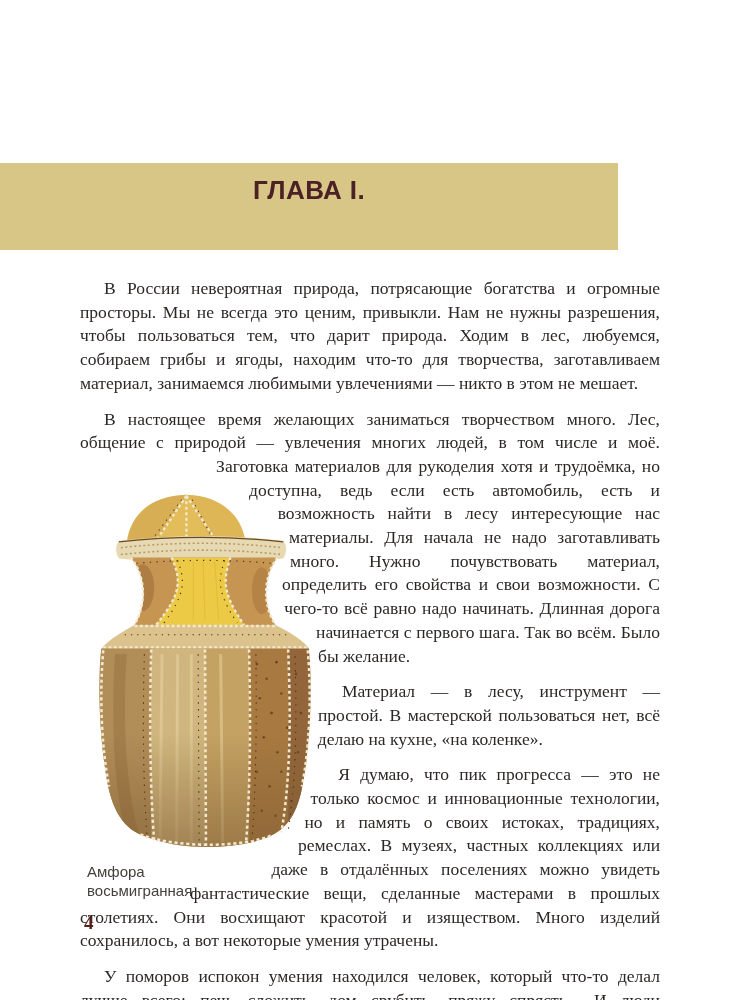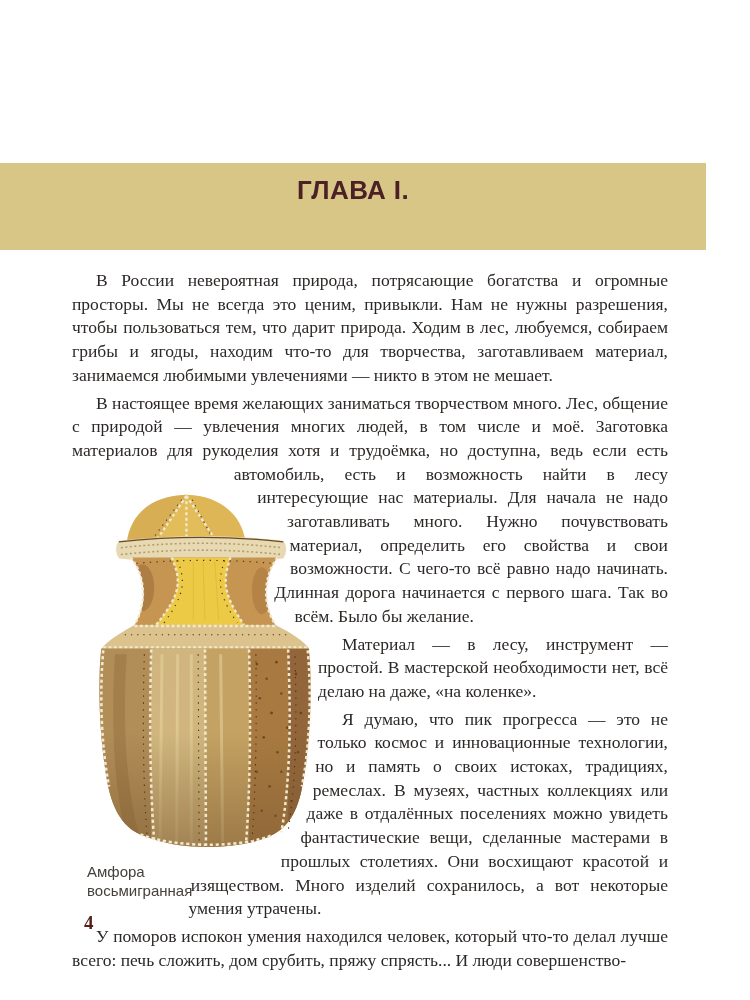--- a/index.html
+++ b/index.html
@@ -14,21 +14,21 @@
     position: relative;
     width: 750px;
     height: 1000px;
     background: #ffffff;
     font-family: "Liberation Serif", "DejaVu Serif", serif;
   }
   .chapter-banner {
     position: absolute;
     left: 0;
     top: 163px;
-    width: 706px;
+    width: 618px;
     height: 87px;
     background: var(--banner-bg, #d8c687);
     text-align: center;
     box-sizing: border-box;
     padding-top: 10px;
   }
   .banner-line {
     font-family: "Liberation Sans", "DejaVu Sans", sans-serif;
     font-weight: 700;
     font-size: 26px;
@@ -40,21 +40,21 @@
     position: absolute;
     left: 68px;
     top: 265px;
     width: 604px;
     color: var(--text-color, #2c2826);
     font-size: 17.5px;
     line-height: 23.7px;
     text-align: justify;
   }
   .content p {
-    margin: 4px;
+    margin: 12px;
     text-indent: 24px;
   }
   .amphora-figure {
     float: left;
     width: 250px;
     height: 640px;
     margin: 0;
     padding: 0;
     shape-outside: polygon(0 213px, 118px 213px, 158px 222px, 182px 247px,
       214px 272px, 216px 298px, 196px 318px, 193px 346px, 244px 384px,
@@ -219,21 +219,21 @@
             <path d="M164,170 C165,240 164,310 160,360"></path>
             <path d="M204,172 C206,240 205,300 197,350"></path>
           </g>
         </svg>
       </div>
       <figcaption class="caption">Амфора восьмигранная</figcaption>
     </figure>
 
     <p>В России невероятная природа, потрясающие богатства и огромные просторы. Мы не всегда это ценим, привыкли. Нам не нужны разрешения, чтобы пользоваться тем, что дарит природа. Ходим в лес, любуемся, собираем грибы и ягоды, находим что-то для творчества, заготавливаем материал, занимаемся любимыми увлечениями — никто в этом не мешает.</p>
     <p>В настоящее время желающих заниматься творчеством много. Лес, общение с природой — увлечения многих людей, в том числе и моё. Заготовка материалов для рукоделия хотя и трудоёмка, но доступна, ведь если есть автомобиль, есть и возможность найти в лесу интересующие нас материалы. Для начала не надо заготавливать много. Нужно почувствовать материал, определить его свойства и свои возможности. С чего-то всё равно надо начинать. Длинная дорога начинается с первого шага. Так во всём. Было бы желание.</p>
-    <p>Материал — в лесу, инструмент — простой. В мастерской необходимости нет, всё делаю на даже, «на коленке».</p>
+    <p>Материал — в лесу, инструмент — простой. В мастерской пользоваться нет, всё делаю на кухне, «на коленке».</p>
     <p>Я думаю, что пик прогресса — это не только космос и инновационные технологии, но и память о своих истоках, традициях, ремеслах. В музеях, частных коллекциях или даже в отдалённых поселениях можно увидеть фантастические вещи, сделанные мастерами в прошлых столетиях. Они восхищают красотой и изяществом. Много изделий сохранилось, а вот некоторые умения утрачены.</p>
     <p>У поморов испокон умения находился человек, который что-то делал лучше всего: печь сложить, дом срубить, пряжу спрясть... И люди совершенство-</p>
   </main>
 
   <footer>
     <div class="page-number">4</div>
   </footer>
 
 </div>
 

